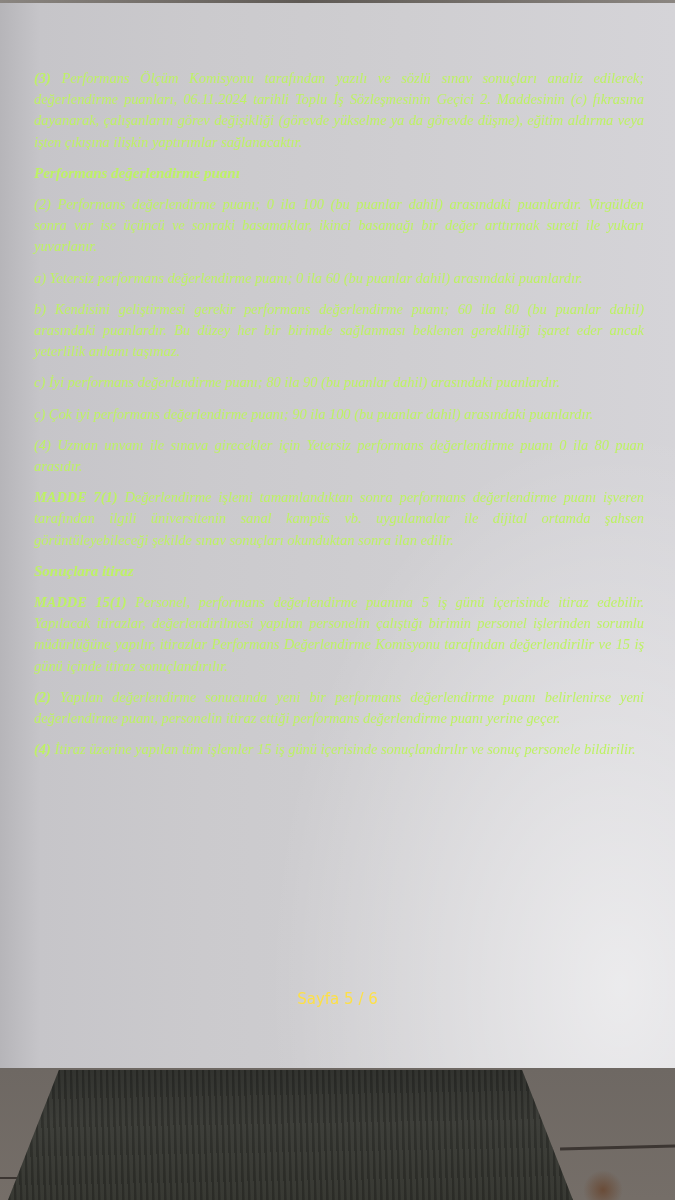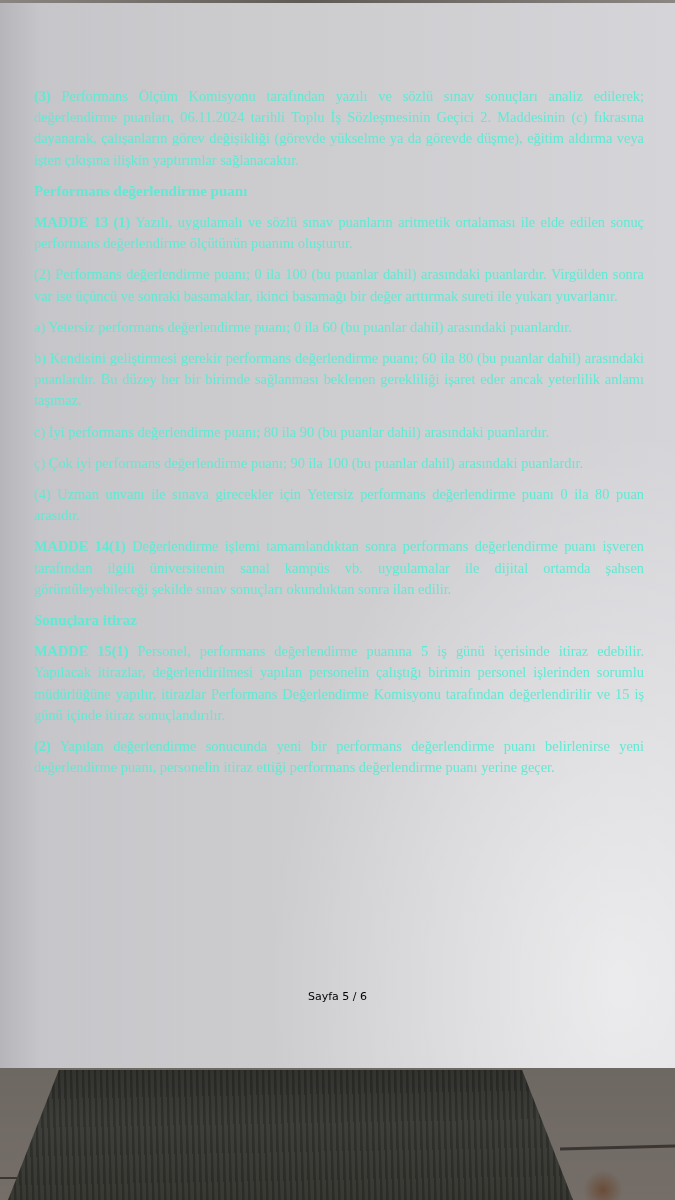--- a/index.html
+++ b/index.html
@@ -27,47 +27,48 @@
     left: 0; top: 3px;
     width: 675px; height: 1068px;
     background:
       radial-gradient(ellipse at 92% 92%, rgba(255,255,255,0.55) 0%, rgba(255,255,255,0) 40%),
       linear-gradient(90deg, #b6b5b9 0%, #c6c5c9 6%, #cbcacd 30%, #cfced1 60%, #d5d4d8 100%);
     clip-path: polygon(0 0, 100% 0, 100% 100%, 82% 99.8%, 68% 100.3%, 0 100%);
   }
   .page-content {
     position: absolute;
     left: 34px;
-    top: 86px;
+    top: 68px;
     width: 610px;
-    color: #5eead4;
+    color: #bef264;
     font-size: 14.4px;
     line-height: 21.2px;
+    font-style: italic;
   }
   .para {
     margin: 0 0 10px 0;
     text-align: justify;
   }
   .para.left { text-align: left; }
   .heading {
     font-weight: bold;
     margin: 6px 0 10px 0;
     font-size: 15px;
   }
   .b { font-weight: bold; }
   .indent-item { margin-left: 0; margin-top: 8px; }
   .page-number {
     position: absolute;
     left: 0;
     width: 675px;
     top: 990px;
     text-align: center;
     font-family: "DejaVu Sans", "Liberation Sans", sans-serif;
-    font-size: 11px;
-    color: #000000;
+    font-size: 15px;
+    color: #fde047;
   }
   
   .floor {
     position: absolute;
     left: 0; top: 1068px;
     width: 675px; height: 132px;
     background: linear-gradient(180deg, #6e6863 0%, #756e68 100%);
   }
   .floor-line {
     position: absolute;
@@ -105,42 +106,42 @@
 <div class="top-strip"></div>
 
 <div class="paper"></div>
 
 <div class="page-content">
 
   <p class="para"><span class="b">(3)</span><span> Performans Ölçüm Komisyonu tarafından yazılı ve sözlü sınav sonuçları analiz edilerek; değerlendirme puanları, 06.11.2024 tarihli Toplu İş Sözleşmesinin Geçici 2. Maddesinin (c) fıkrasına dayanarak, çalışanların görev değişikliği (görevde yükselme ya da görevde düşme), eğitim aldırma veya işten çıkışına ilişkin yaptırımlar sağlanacaktır.</span></p>
 
   <div class="heading">Performans değerlendirme puanı</div>
 
-  <p class="para"><span class="b">MADDE 13 (1)</span><span> Yazılı, uygulamalı ve sözlü sınav puanların aritmetik ortalaması ile elde edilen sonuç performans değerlendirme ölçütünün puanını oluşturur.</span></p>
 
   <p class="para">(2) Performans değerlendirme puanı; 0 ila 100 (bu puanlar dahil) arasındaki puanlardır. Virgülden sonra var ise üçüncü ve sonraki basamaklar, ikinci basamağı bir değer arttırmak sureti ile yukarı yuvarlanır.</p>
 
 
   <p class="para left indent-item">a) Yetersiz performans değerlendirme puanı; 0 ila 60 (bu puanlar dahil) arasındaki puanlardır.</p>
   <p class="para indent-item">b) Kendisini geliştirmesi gerekir performans değerlendirme puanı; 60 ila 80 (bu puanlar dahil) arasındaki puanlardır. Bu düzey her bir birimde sağlanması beklenen gerekliliği işaret eder ancak yeterlilik anlamı taşımaz.</p>
   <p class="para left indent-item">c) İyi performans değerlendirme puanı; 80 ila 90 (bu puanlar dahil) arasındaki puanlardır.</p>
   <p class="para left indent-item">ç) Çok iyi performans değerlendirme puanı; 90 ila 100 (bu puanlar dahil) arasındaki puanlardır.</p>
 
   <p class="para">(4) Uzman unvanı ile sınava girecekler için Yetersiz performans değerlendirme puanı 0 ila 80 puan arasıdır.</p>
 
 
-  <p class="para"><span class="b">MADDE 14(1)</span><span> Değerlendirme işlemi tamamlandıktan sonra performans değerlendirme puanı işveren tarafından ilgili üniversitenin sanal kampüs vb. uygulamalar ile dijital ortamda şahsen görüntüleyebileceği şekilde sınav sonuçları okunduktan sonra ilan edilir.</span></p>
+  <p class="para"><span class="b">MADDE 7(1)</span><span> Değerlendirme işlemi tamamlandıktan sonra performans değerlendirme puanı işveren tarafından ilgili üniversitenin sanal kampüs vb. uygulamalar ile dijital ortamda şahsen görüntüleyebileceği şekilde sınav sonuçları okunduktan sonra ilan edilir.</span></p>
 
   <div class="heading">Sonuçlara itiraz</div>
 
   <p class="para"><span class="b">MADDE 15(1)</span><span> Personel, performans değerlendirme puanına 5 iş günü içerisinde itiraz edebilir. Yapılacak itirazlar, değerlendirilmesi yapılan personelin çalıştığı birimin personel işlerinden sorumlu müdürlüğüne yapılır, itirazlar Performans Değerlendirme Komisyonu tarafından değerlendirilir ve 15 iş günü içinde itiraz sonuçlandırılır.</span></p>
 
   <p class="para"><span class="b">(2)</span><span> Yapılan değerlendirme sonucunda yeni bir performans değerlendirme puanı belirlenirse yeni değerlendirme puanı, personelin itiraz ettiği performans değerlendirme puanı yerine geçer.</span></p>
 
 
+  <p class="para"><span class="b">(4)</span><span> İtiraz üzerine yapılan tüm işlemler 15 iş günü içerisinde sonuçlandırılır ve sonuç personele bildirilir.</span></p>
 </div>
 
 <div class="page-number">Sayfa 5 / 6</div>
 
 <div class="floor"></div>
 <div class="floor-line"></div>
 <div class="floor-line-left"></div>
 <div class="fabric"></div>
 <div class="brown-blob"></div>
 

